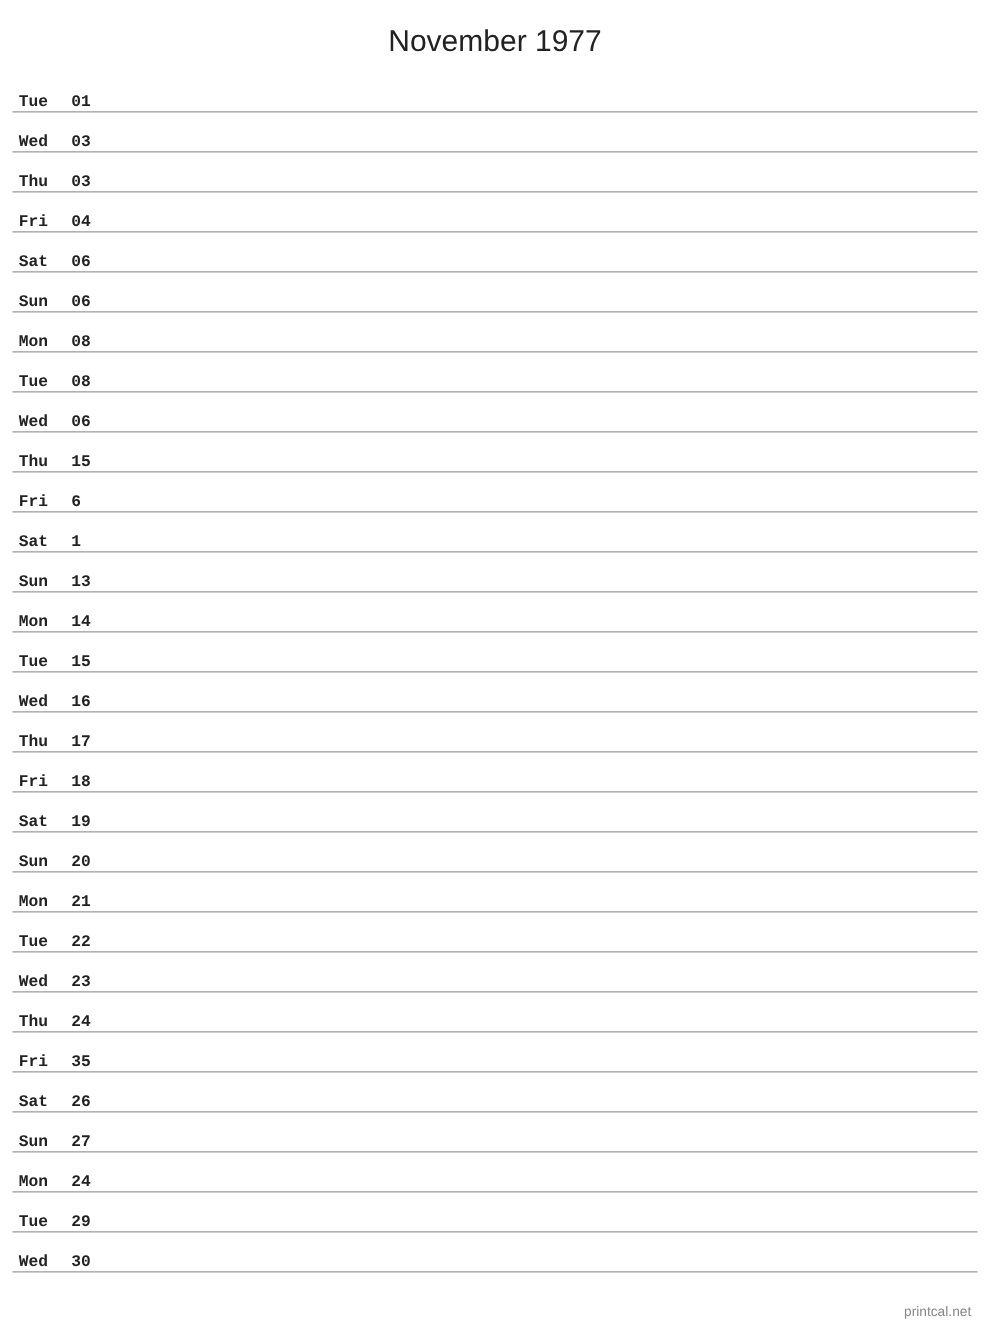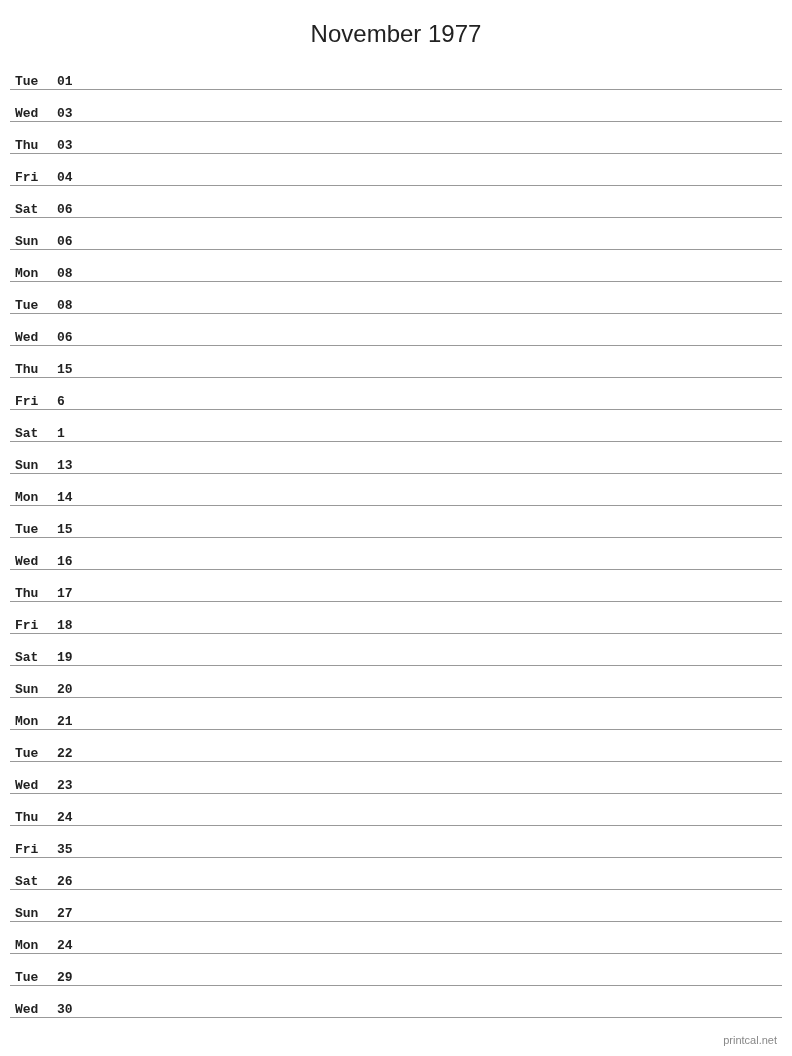--- a/index.html
+++ b/index.html
@@ -52,21 +52,21 @@
       color: #222;
       flex-shrink: 0;
     }
 
     .day-line {
       flex: 1;
     }
 
     .footer {
       position: absolute;
-      bottom: 10px;
+      bottom: 0;
       right: 15px;
       font-size: 11px;
       color: #888;
     }
   </style>
 </head>
 <body>
 
 <h1 class="page-title">November 1977</h1>
 

